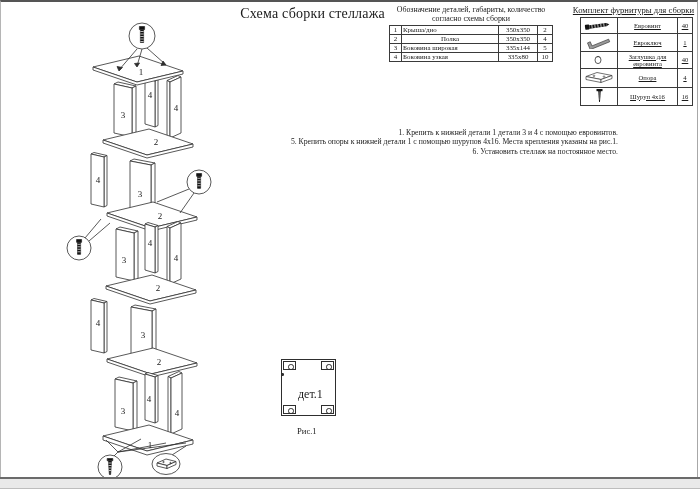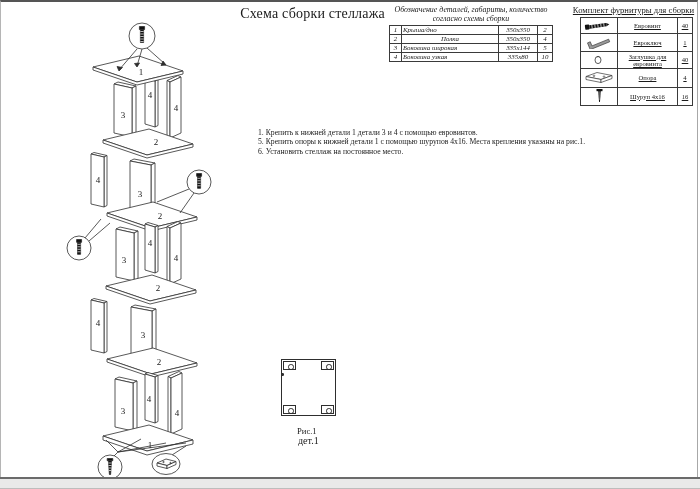--- a/index.html
+++ b/index.html
@@ -17,21 +17,21 @@
   .bottom-strip{
     position:absolute;left:0;top:477px;width:700px;height:12px;
     background:#e9e9e9;border-top:2px solid #6b6b6b;border-bottom:1px solid #bdbdbd;
     box-sizing:border-box;
   }
   .doc-title{
     position:absolute;left:175px;top:6px;width:210px;
     text-align:right;font-size:14px;letter-spacing:.2px;white-space:nowrap;
   }
   
-  .parts-block{position:absolute;left:381px;top:5px;width:180px;font-style:italic;}
+  .parts-block{position:absolute;left:381px;top:5px;width:180px;}
   .parts-head{font-size:7.9px;text-align:center;line-height:9px;}
   table{border-collapse:collapse;}
   .parts-table{margin:2px auto 0 auto;}
   .parts-table td{
     border:1px solid #3a3a3a;font-size:6.9px;line-height:8px;
     padding:0 1px;height:9px;box-sizing:border-box;
   }
   .parts-table .col-num{width:12px;text-align:center;}
   .parts-table .col-name{width:97px;}
   .parts-table .col-size{width:39px;text-align:center;}
@@ -45,37 +45,37 @@
   .hw-table td{
     border:1px solid #3a3a3a;font-size:6.6px;line-height:7.4px;
     padding:0 1px;box-sizing:border-box;text-align:center;
   }
   .hw-table .col-icon{width:36px;height:15px;}
   .hw-table .col-name{width:60px;}
   .hw-table .col-qty{width:15px;}
   
   .instructions{
     position:absolute;left:258px;top:128px;width:360px;
-    font-size:7.7px;line-height:9.35px;white-space:nowrap;
+    font-size:7.7px;line-height:9.35px;white-space:nowrap;text-align:right;
   }
   
   .fig-block{position:absolute;left:281px;top:359px;width:70px;}
   .fig-square{
     position:relative;width:55px;height:57px;border:1.2px solid #2e2e2e;box-sizing:border-box;
   }
   .pad{
     position:absolute;width:13px;height:9px;border:1px solid #2e2e2e;box-sizing:border-box;
   }
   .pad .hole{
     position:absolute;left:4px;top:2px;width:3.5px;height:3.5px;border:1px solid #2e2e2e;border-radius:50%;
   }
   .pad.tl2{left:1px;top:1px;} .pad.tr2{right:1px;top:1px;}
   .pad.bl2{left:1px;bottom:1px;} .pad.br2{right:1px;bottom:1px;}
   .edge-dot{position:absolute;left:-1px;top:13px;width:2.5px;height:2.5px;background:#2e2e2e;border-radius:50%;}
-  .fig-part-label{position:absolute;left:16px;top:27px;font-size:10px;margin-top:48px;}
+  .fig-part-label{position:absolute;left:16px;top:27px;font-size:12px;}
   .fig-caption{margin:10px 0 13px 16px;font-size:8.6px;}
   svg{position:absolute;left:0;top:0;}
   svg text{font-family:"Liberation Serif","DejaVu Serif",serif;font-size:9px;fill:#1a1a1a;}
 </style>
 </head>
 <body>
 
 <div class="page-frame"></div>
 
 <svg width="700" height="489" viewBox="0 0 700 489">

